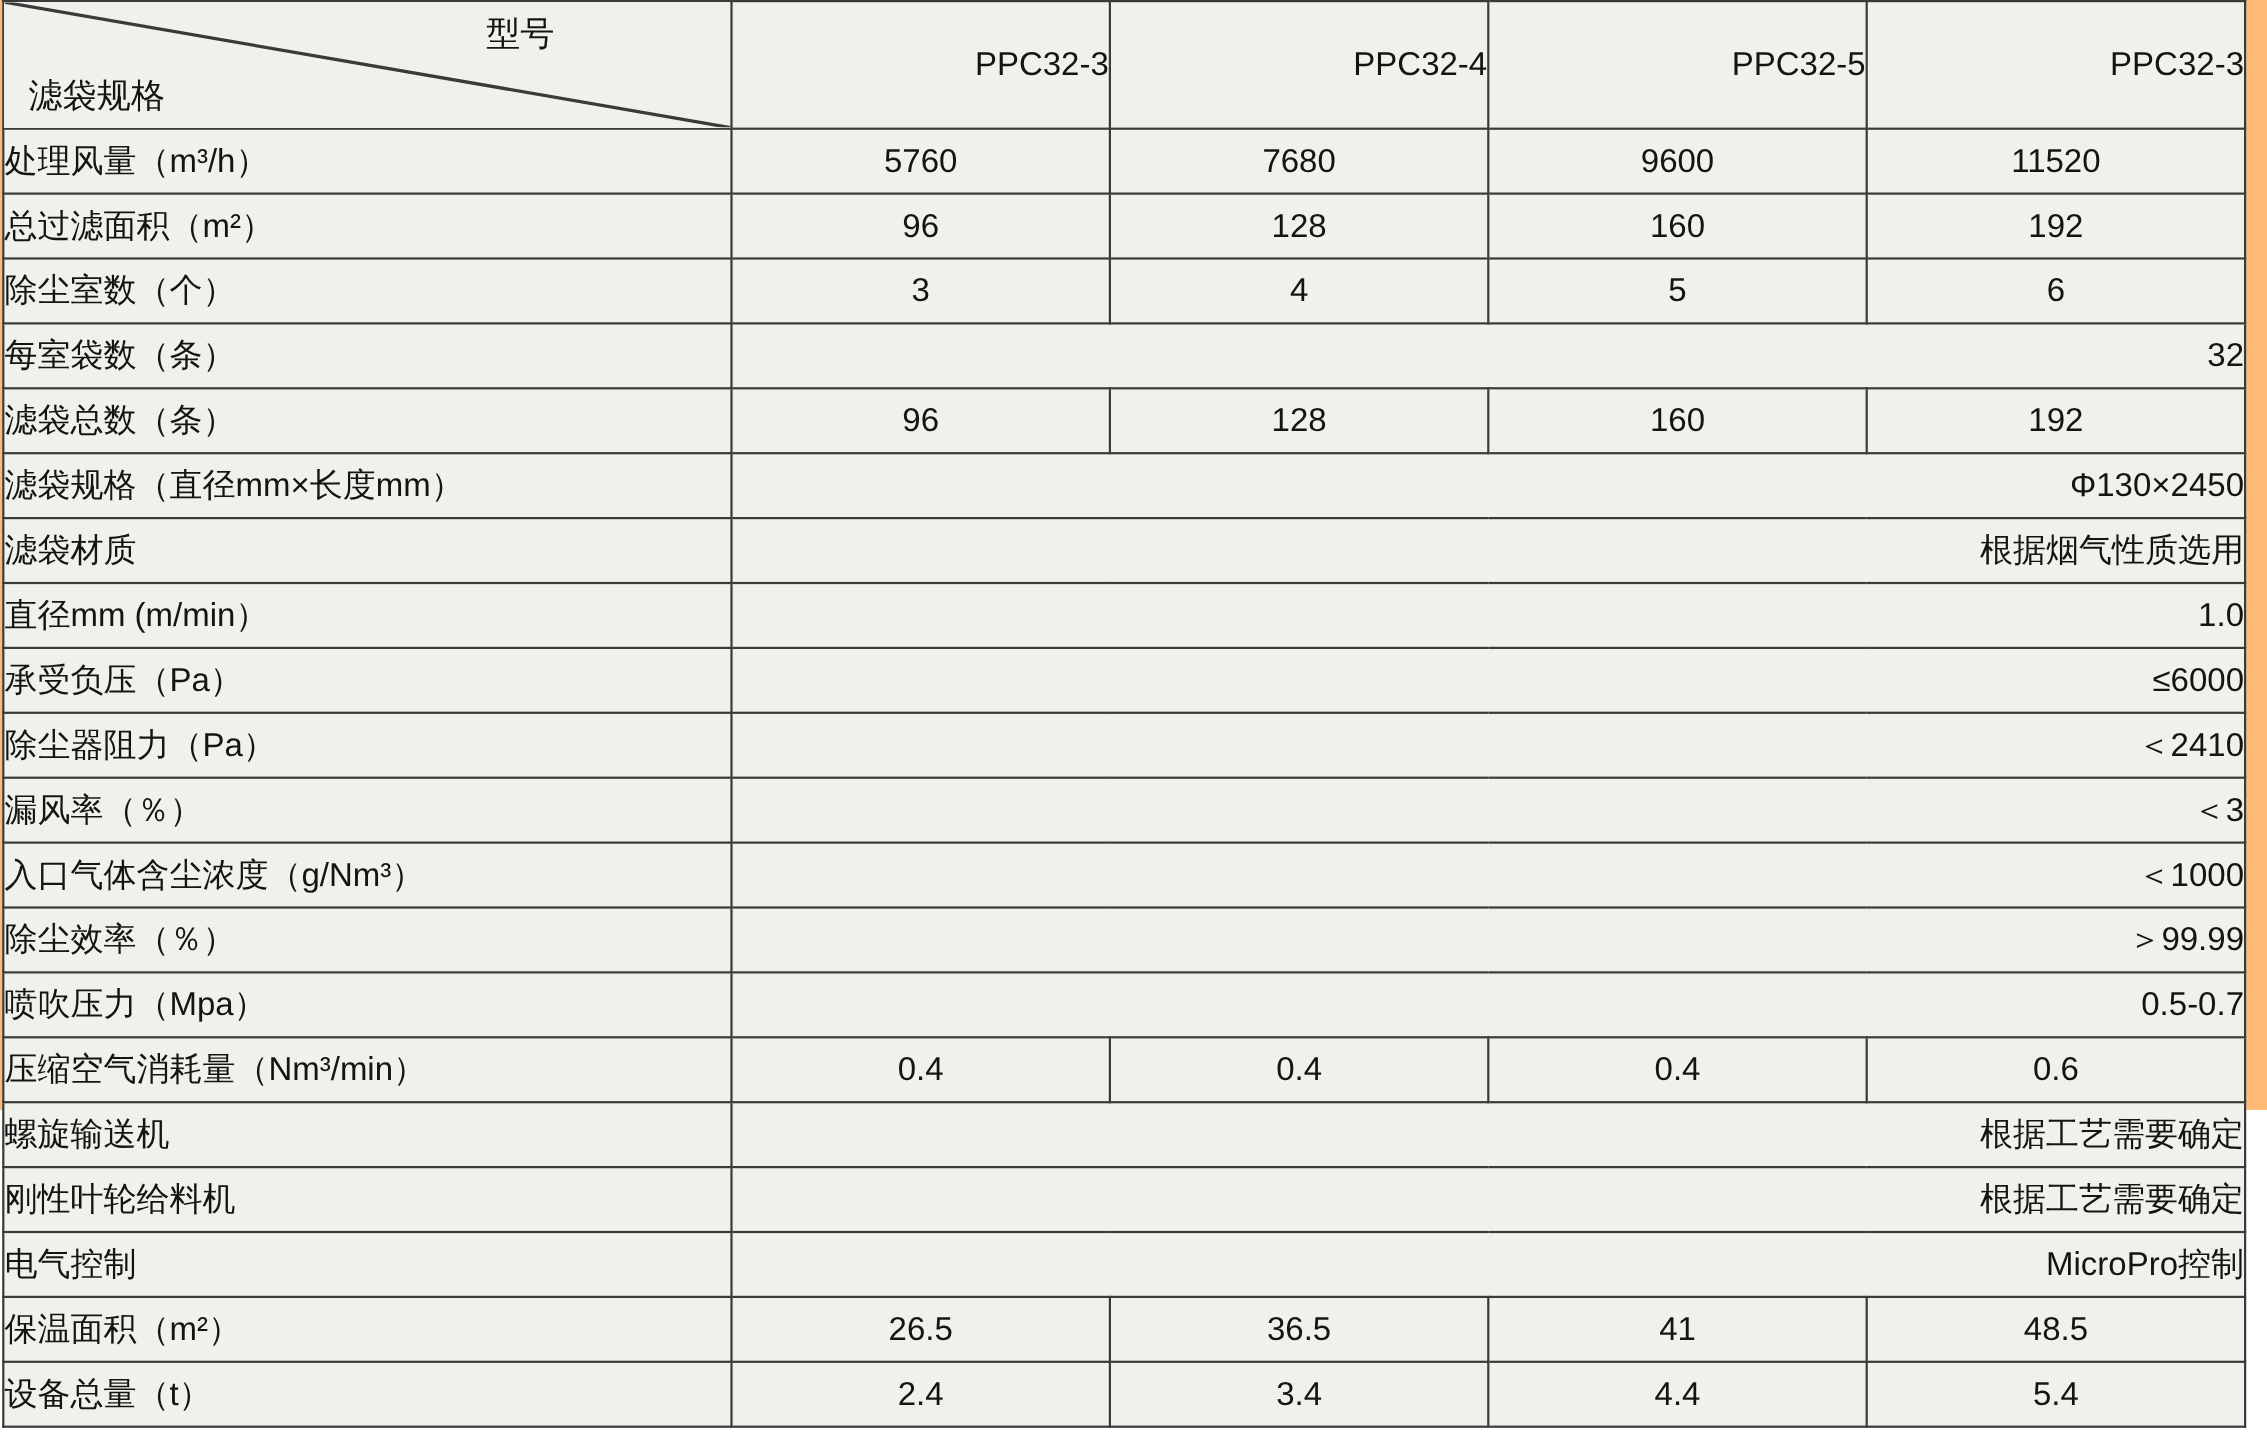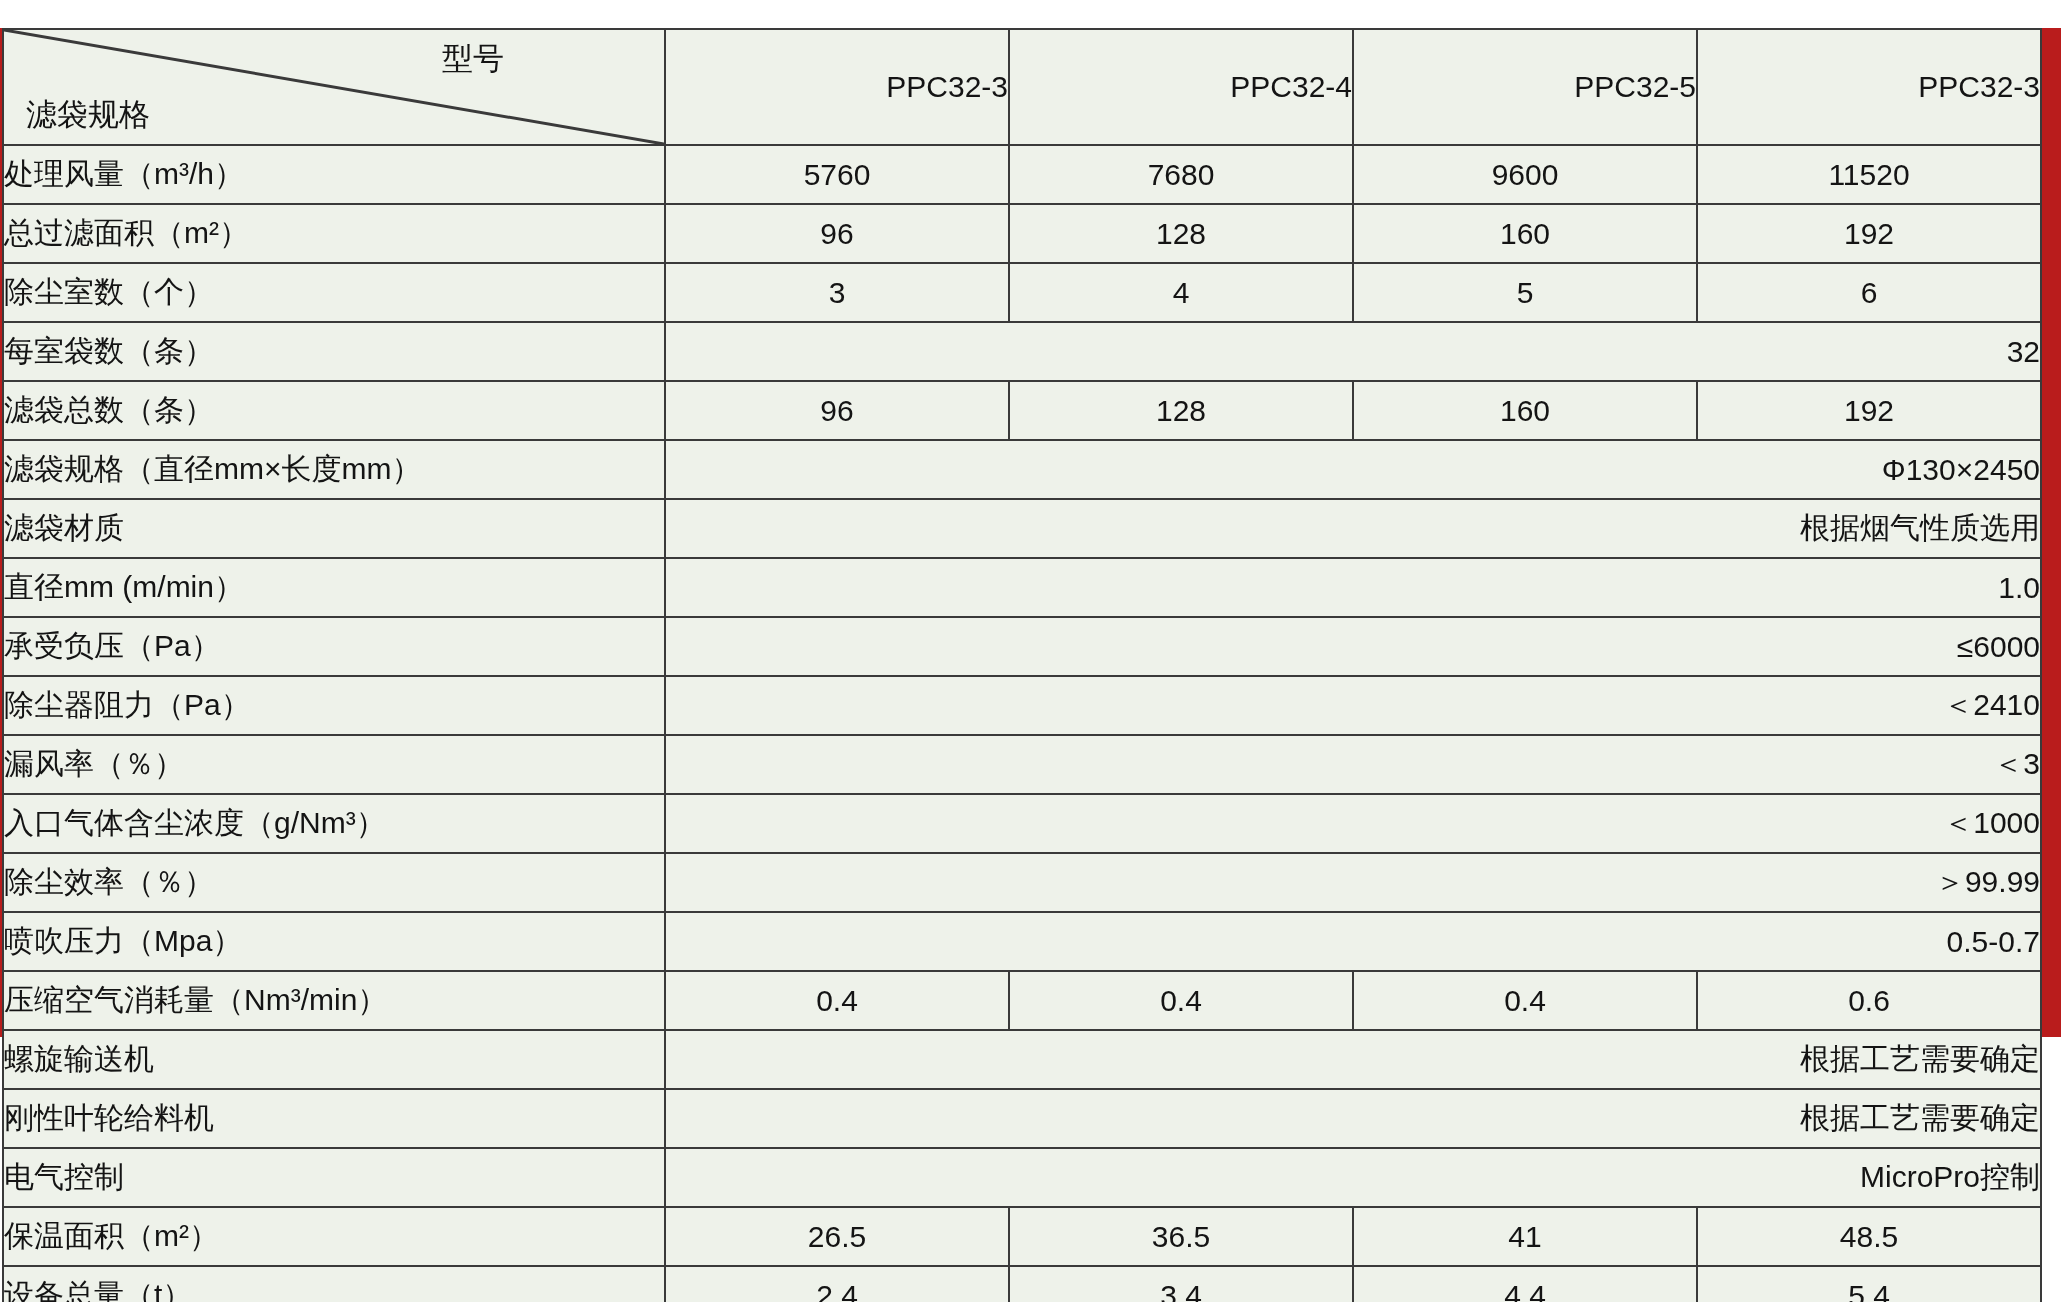--- a/index.html
+++ b/index.html
@@ -13,22 +13,21 @@
     font-family: "Liberation Sans", sans-serif;
     color: #111111;
     overflow: hidden;
   }
   .sheet {
     position: absolute;
     left: 0;
     top: 0;
     width: 2061px;
     height: 1009px;
-    background: #b91c1c;
-    margin-top: 28px;
+    background: #fdba74;
   }
   table.spec {
     border-collapse: collapse;
     width: 2030px;
     margin-left: 2px;
     margin-top: 0px;
     table-layout: fixed;
     background: #eef2ea;
   }
   table.spec td {

